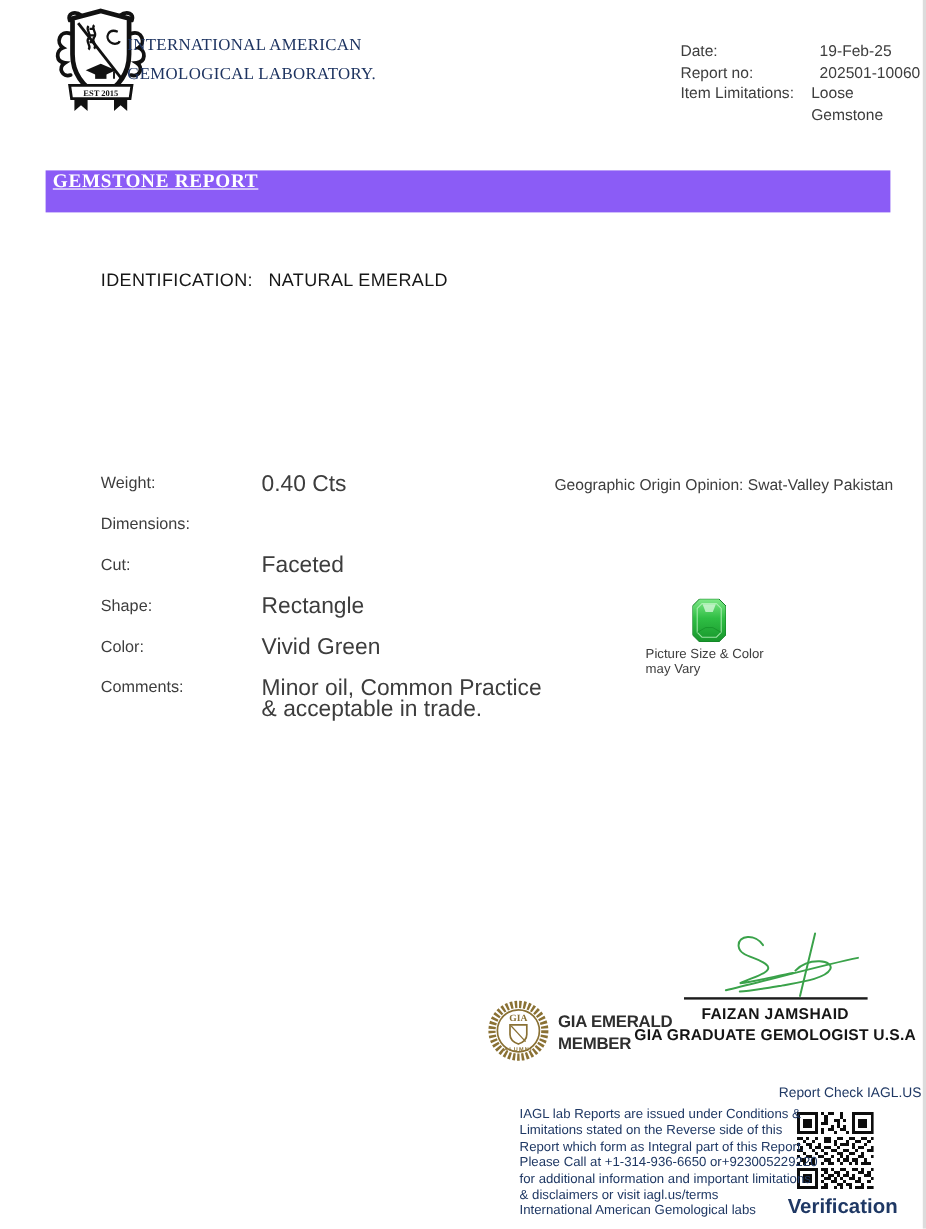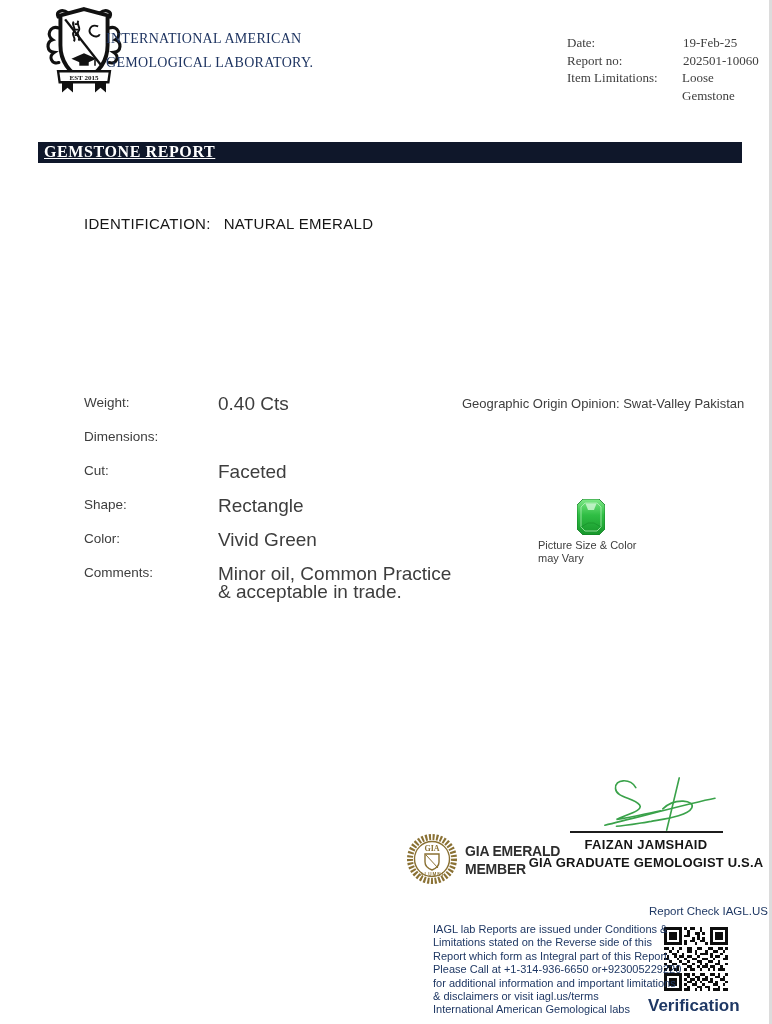--- a/index.html
+++ b/index.html
@@ -12,31 +12,31 @@
     background: #ffffff;
     overflow: hidden;
     border-right: 3px solid #dcdcdc;
   }
   
   .logo-crest { position: absolute; left: 44px; top: 6px; width: 80px; height: 88px; }
   .brand { position: absolute; left: 106px; top: 27px; color: #1e3461;
            font-family: "Liberation Serif", serif; font-weight: normal;
            font-size: 14px; line-height: 24px; letter-spacing: 0.3px; }
   .meta { position: absolute; left: 567px; top: 34px; font-size: 13px; color: #3d3d3d; }
-  .meta-row { display: flex; line-height: 17.5px; font-family: Liberation Serif, serif; }
+  .meta-row { display: flex; line-height: 17.5px; }
   .meta-label { width: 116px; }
   
-  .banner { position: absolute; left: 38px; top: 142px; width: 704px; height: 21px;
-            background: #0f172a; }
+  .banner { position: absolute; left: 38px; top: 142px; width: 704px; height: 35px;
+            background: #8b5cf6; }
   .banner span { display: inline-block; margin-left: 6px; color: #ffffff;
                  font-family: "Liberation Serif", serif; font-weight: bold;
                  font-size: 16px; line-height: 20px; letter-spacing: 0.6px;
                  text-decoration: underline; }
   
-  .ident { position: absolute; left: 84px; top: 215px; font-size: 15px;
+  .ident { position: absolute; left: 84px; top: 225px; font-size: 15px;
            color: #161616; letter-spacing: 0.3px; }
   .ident .val { margin-left: 13px; }
   
   .fields { position: absolute; left: 84px; top: 395px; width: 392px; }
   .frow { position: absolute; left: 0; display: flex; }
   .flabel { width: 134px; font-size: 13.5px; color: #3d3d3d; }
   .fvalue { width: 250px; font-size: 19px; color: #3d3d3d; line-height: 17.5px; }
   .origin { position: absolute; left: 462px; top: 396px; font-size: 13px; color: #3d3d3d; }
   .gem-photo { position: absolute; left: 577px; top: 499px; width: 28px; height: 36px; }
   .gem-caption { position: absolute; left: 538px; top: 539px; width: 108px;
@@ -52,21 +52,21 @@
                   text-align: center; font-weight: bold; font-size: 13px;
                   color: #151515; letter-spacing: 0.2px; }
   .gia-seal { position: absolute; left: 406px; top: 831px; width: 52px; height: 56px; }
   .gia-member { position: absolute; left: 465px; top: 842px; font-weight: bold;
                 font-size: 14px; line-height: 18px; color: #2e2e2e; letter-spacing: -0.2px; }
   
   .report-check { position: absolute; left: 649px; top: 905px; font-size: 11.5px;
                   color: #1f3864; }
   .qr { position: absolute; left: 664px; top: 924px; width: 64px; height: 70px; }
   .verification { position: absolute; left: 648px; top: 996px; width: 100px;
-                  text-align: left; font-weight: bold; font-size: 17px; color: #1f3864; }
+                  text-align: right; font-weight: bold; font-size: 17px; color: #1f3864; }
   .disclaimer { position: absolute; left: 433px; top: 923px; font-size: 11px;
                 line-height: 13.4px; color: #1f3864; }
 </style>
 </head>
 <body>
 
 <div class="page">
 
   <svg class="logo-crest" viewBox="0 0 100 112" xmlns="http://www.w3.org/2000/svg">
     <g stroke="#111111" fill="none" stroke-width="4" stroke-linecap="round">

